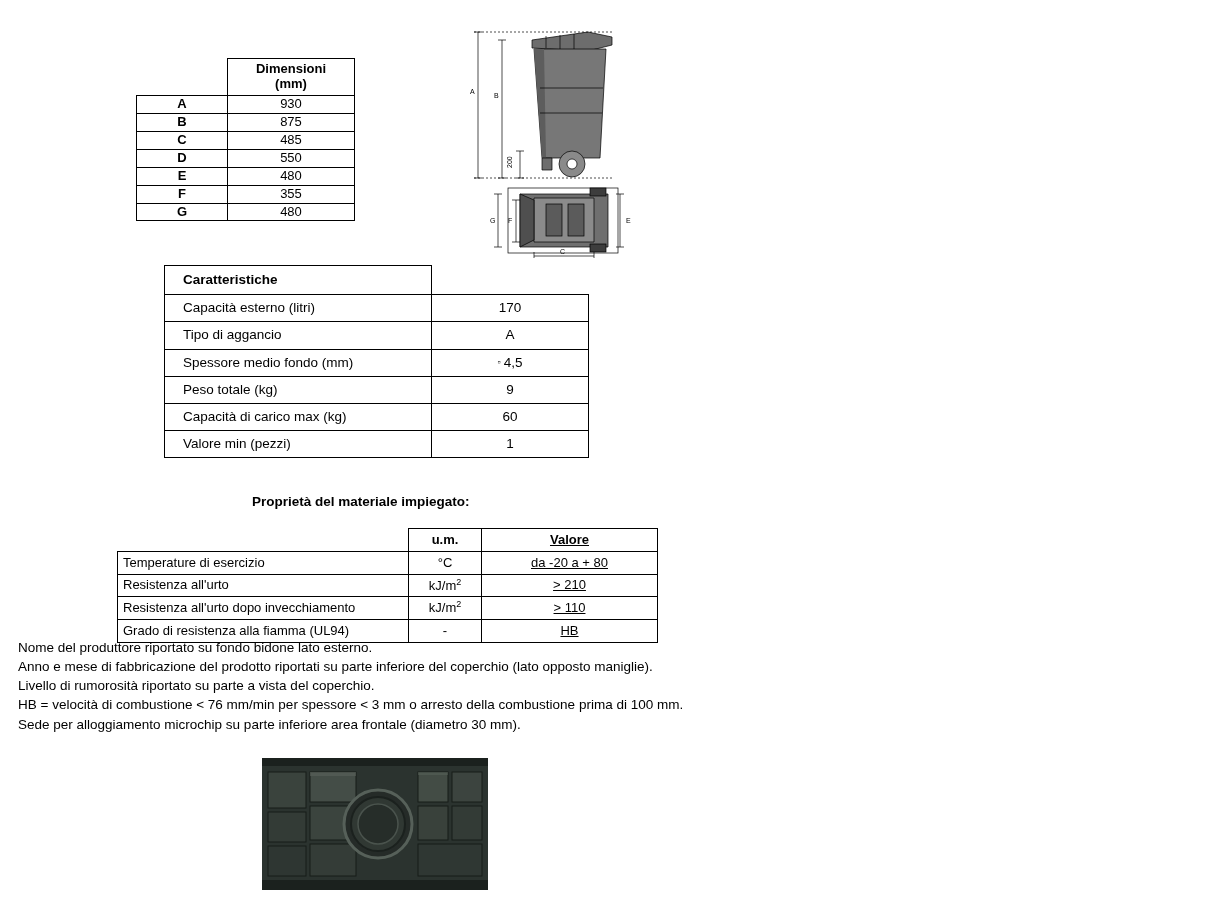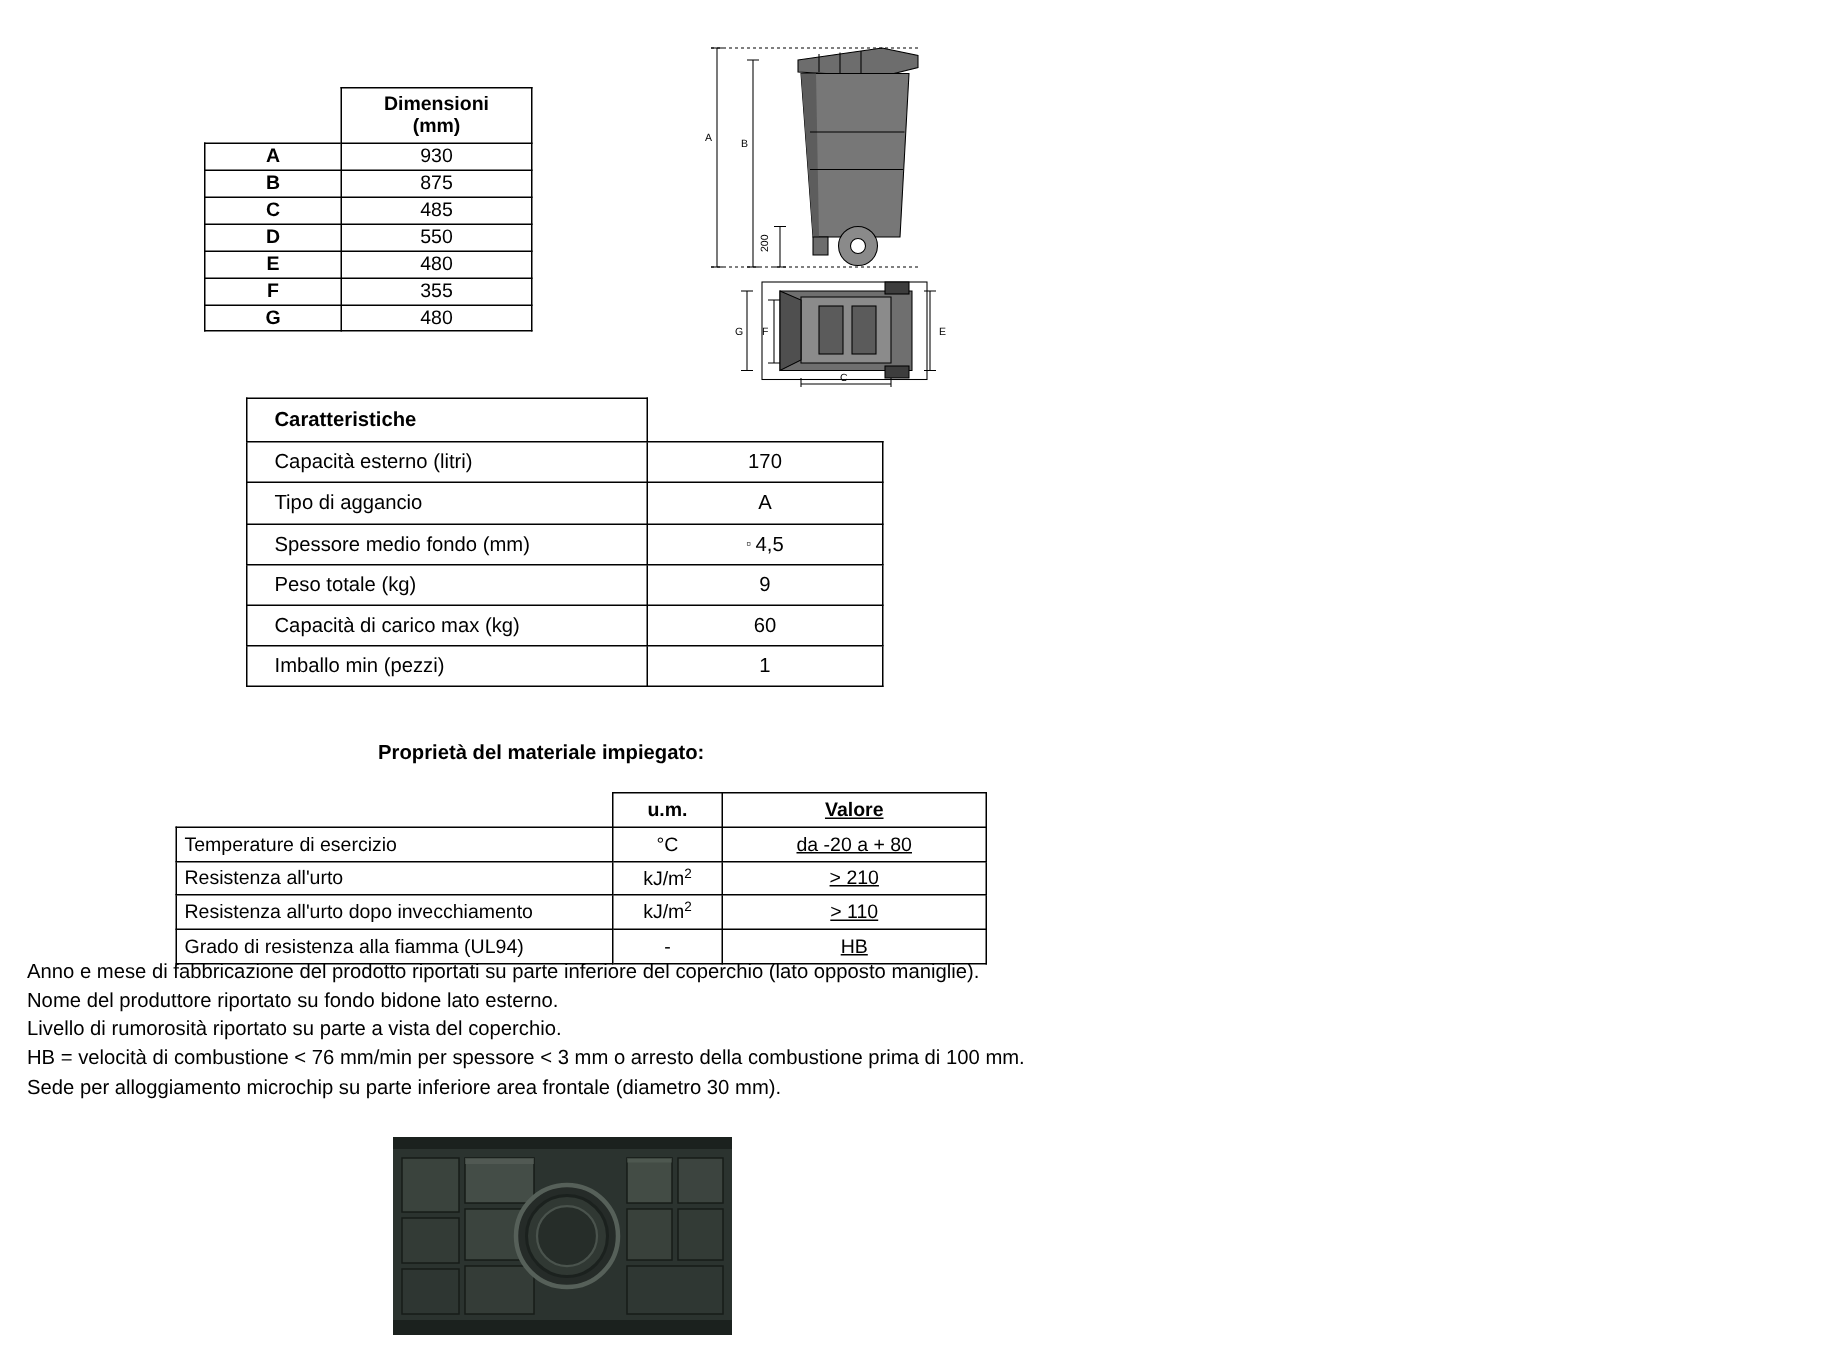--- a/index.html
+++ b/index.html
@@ -292,21 +292,21 @@
   </tr>
   <tr>
     <td class="c-lbl">Peso totale (kg)</td>
     <td class="c-val">9</td>
   </tr>
   <tr>
     <td class="c-lbl">Capacità di carico max (kg)</td>
     <td class="c-val">60</td>
   </tr>
   <tr>
-    <td class="c-lbl">Imballo min (pezzi)</td>
+    <td class="c-lbl">Valore min (pezzi)</td>
     <td class="c-val">1</td>
   </tr>
 </tbody>
   </table>
 
 <div class="mat-title">Proprietà del materiale impiegato:</div>
 
 <table class="mat-table">
   <tbody>
       <tr>
@@ -331,22 +331,22 @@
   </tr>
   <tr>
     <td class="m-name">Grado di resistenza alla fiamma (UL94)</td>
     <td class="m-um"><span>-</span><sup></sup></td>
     <td class="m-val">HB</td>
   </tr>
 </tbody>
   </table>
 
 <div class="notes">
+  <div>Nome del produttore riportato su fondo bidone lato esterno.</div>
   <div>Anno e mese di fabbricazione del prodotto riportati su parte inferiore del coperchio (lato opposto maniglie).</div>
-  <div>Nome del produttore riportato su fondo bidone lato esterno.</div>
   <div>Livello di rumorosità riportato su parte a vista del coperchio.</div>
   <div>HB = velocità di combustione &lt; 76 mm/min per spessore &lt; 3 mm o arresto della combustione prima di 100 mm.</div>
   <div>Sede per alloggiamento microchip su parte inferiore area frontale (diametro 30 mm).</div>
 </div>
 
 <div class="photo">
   <svg width="226" height="132" viewBox="0 0 226 132">
     <rect x="0" y="0" width="226" height="132" fill="#2b332f"></rect>
     <rect x="0" y="0" width="226" height="8" fill="#1b211e"></rect>
     <rect x="0" y="122" width="226" height="10" fill="#1b211e"></rect>

